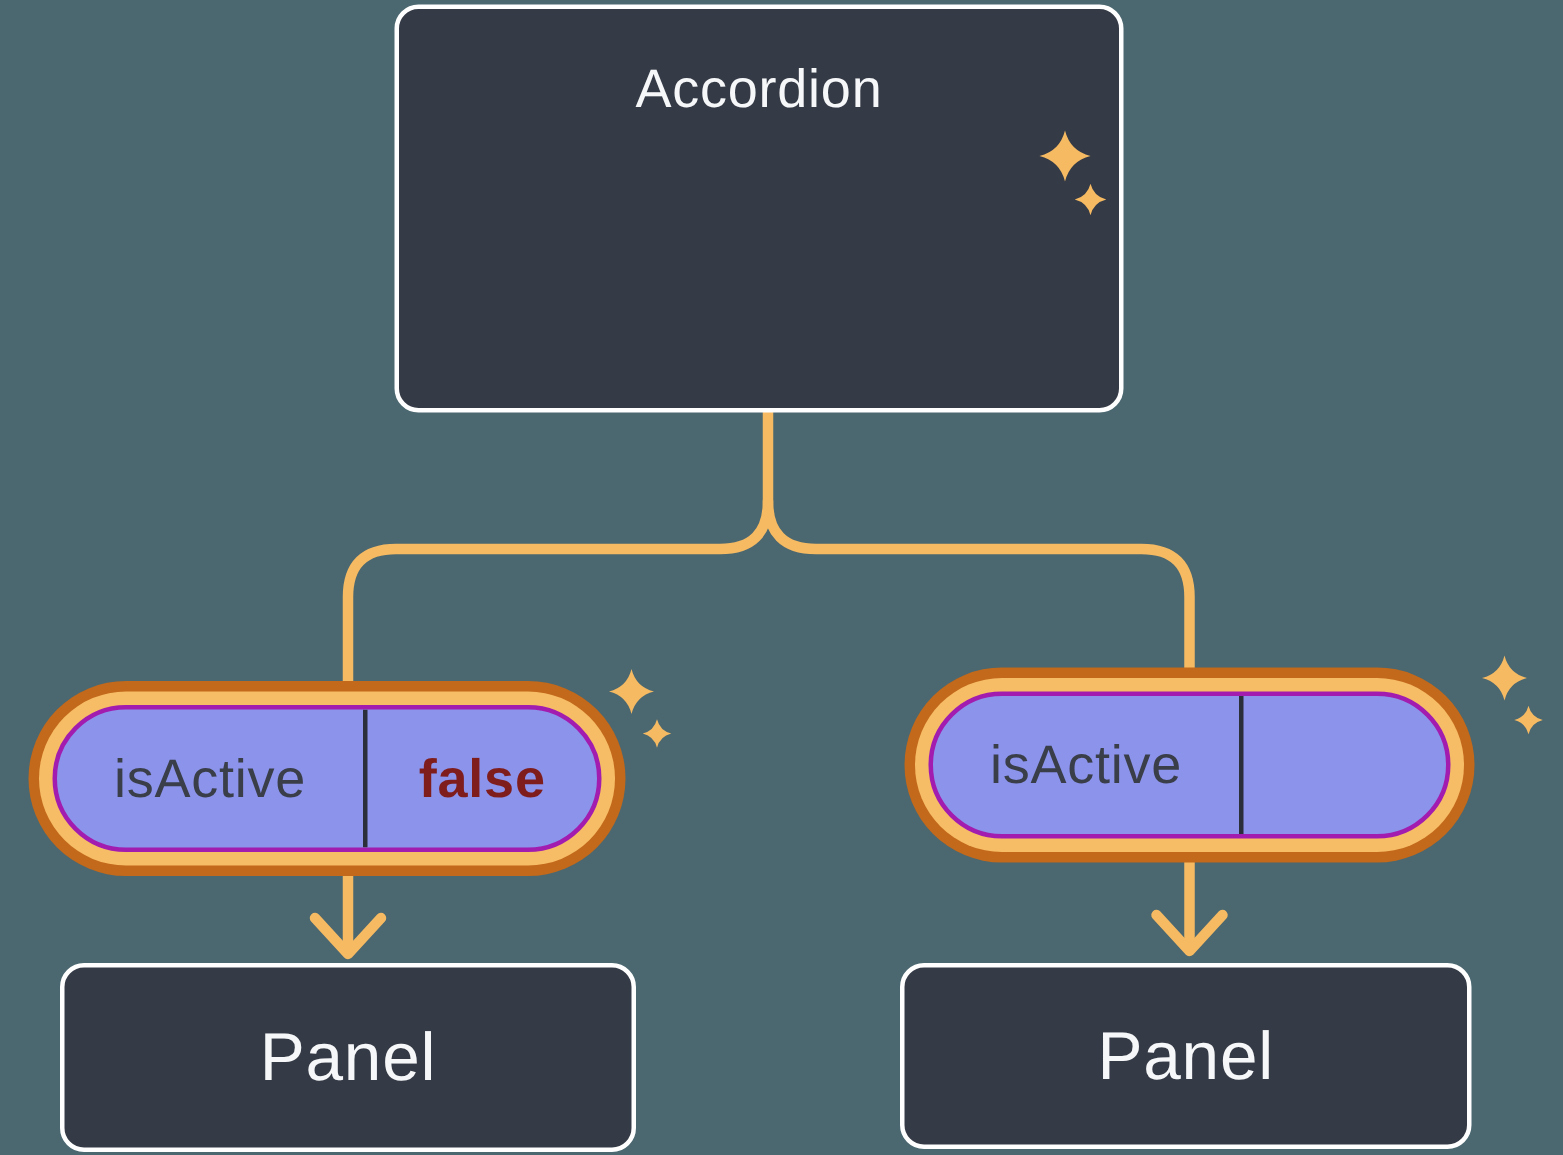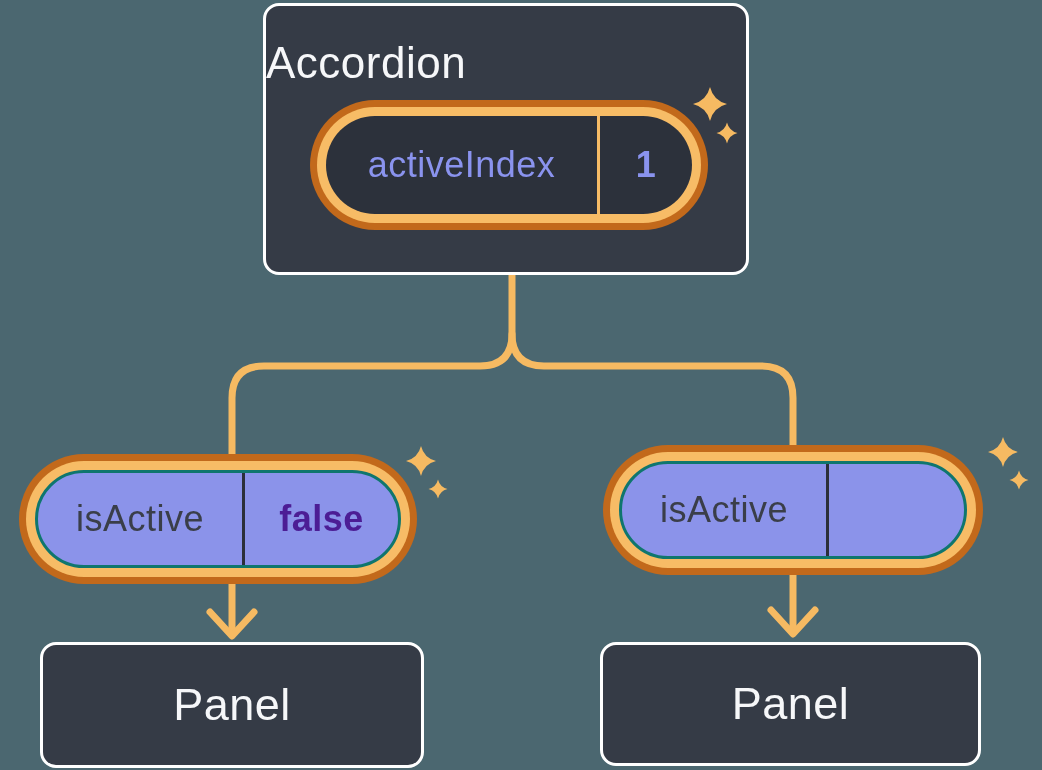--- a/index.html
+++ b/index.html
@@ -19,21 +19,22 @@
   .node-box {
     position: absolute;
     background: #353B46;
     border: 3px solid #FFFFFF;
     border-radius: 16px;
     z-index: 2;
   }
   #accordion-box { left: 263px; top: 3px; width: 486px; height: 272px; }
   .box-title {
     position: absolute; top: 32px; left: 0; right: 0;
-    font-size: 44px; font-weight: 500; letter-spacing: 0.5px;
+    text-align: center;
+    font-size: 36px; font-weight: 500; letter-spacing: 0.5px;
     color: #F6F7F9;
   }
 
   
   .pill {
     position: absolute;
     border-radius: 999px;
     background: #C2691B;       
     padding: 7px;
     z-index: 3;
@@ -53,26 +54,26 @@
   .cell { display: flex; align-items: center; justify-content: center; font-size: 36px; letter-spacing: 0.5px; }
 
   
   #state-pill { left: 310px; top: 100px; width: 398px; height: 130px; }
   #state-pill .pill-core { background: #2C313B; }
   #state-pill .cell-name { flex: 0 0 271px; color: #8A93EE; }
   #state-pill .divider { width: 3px; background: #F7BC66; }
   #state-pill .cell-value { flex: 1; font-weight: 700; color: #8A93EE; }
 
   
-  .prop-pill .pill-core { background: #8B93EA; border: 3px solid #0f766e; }
+  .prop-pill .pill-core { background: #8B93EA; border: 3px solid #a21caf; }
   #prop-pill-0 { left: 19px;  top: 454px; width: 398px; height: 130px; }
   #prop-pill-1 { left: 603px; top: 445px; width: 380px; height: 130px; }
   .prop-pill .cell-name { flex: 0 0 204px; color: #3A3E49; }
   .prop-pill .divider { width: 3px; background: #2B2F3A; }
-  .prop-pill .cell-value { flex: 1; font-weight: 700; color: #4c1d95; }
+  .prop-pill .cell-value { flex: 1; font-weight: 700; color: #7f1d1d; }
 
   
   .panel-box {
     display: flex; align-items: center; justify-content: center;
     font-size: 45px; font-weight: 500; letter-spacing: 0.5px;
     color: #F6F7F9;
   }
   #panel-0 { left: 40px;  top: 642px; width: 384px; height: 126px; }
   #panel-1 { left: 600px; top: 642px; width: 381px; height: 124px; }
 </style>
@@ -89,29 +90,20 @@
       <path d="M210 612 L232 636 L254 612"></path>
       <path d="M793 574 L793 631"></path>
       <path d="M771 610 L793 634 L815 610"></path>
     </g>
   </svg>
 
   <div class="node-box" id="accordion-box">
     <div class="box-title">Accordion</div>
   </div>
 
-  <div class="pill" id="state-pill">
-    <div class="pill-mid">
-      <div class="pill-core">
-        <div class="cell cell-name">activeIndex</div>
-        <div class="divider"></div>
-        <div class="cell cell-value">1</div>
-      </div>
-    </div>
-  </div>
 
   <div class="pill prop-pill" id="prop-pill-0">
     <div class="pill-mid">
       <div class="pill-core">
         <div class="cell cell-name">isActive</div>
         <div class="divider"></div>
         <div class="cell cell-value">false</div>
       </div>
     </div>
   </div>

